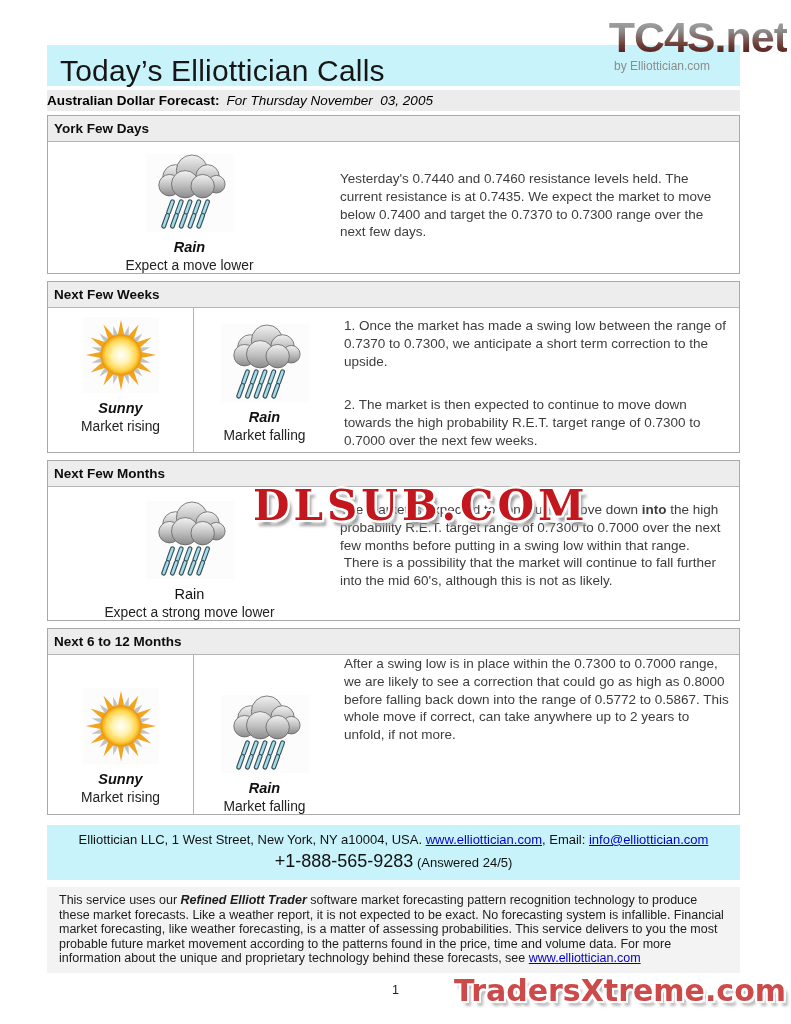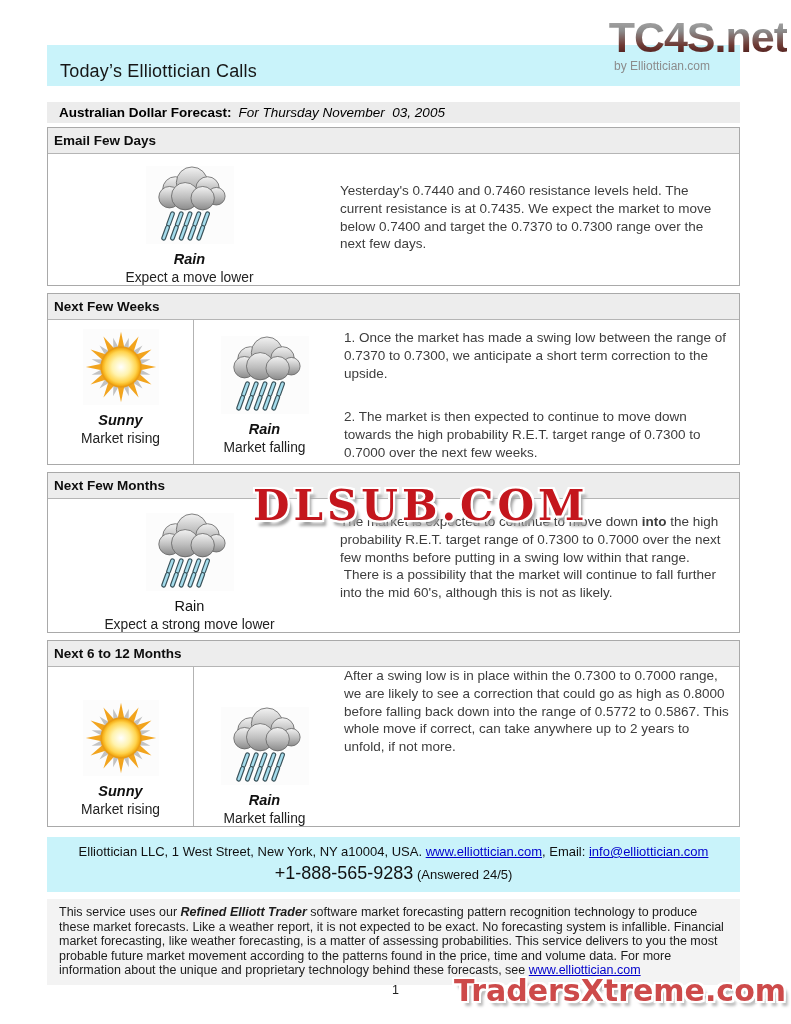--- a/index.html
+++ b/index.html
@@ -9,25 +9,25 @@
 
   
   .tc4s{position:absolute;top:16px;right:4px;z-index:6;
         font-weight:bold;font-size:43px;letter-spacing:-1px;line-height:1;
         background:linear-gradient(180deg,#a8a8a8 8%,#8c8c8c 35%,#6e3a34 68%,#401010 100%);
         -webkit-background-clip:text;background-clip:text;color:transparent;}
 
   .content{position:absolute;left:47px;top:45px;width:693px;}
 
   .title-bar{height:41px;background:#c9f3fa;display:flex;align-items:center;}
-  .title-bar h1{margin:11px 0 0 13px;font-size:18px;font-weight:normal;color:#161616;flex:1;
+  .title-bar h1{margin:11px 0 0 13px;font-size:30px;font-weight:normal;color:#161616;flex:1;
                 letter-spacing:.2px;}
   .byline{font-size:12px;color:#8c8c8c;margin-right:30px;}
 
-  .sub-bar{margin-top:16px;background:#ececec;padding:3px 0 3px 12px;font-size:13.5px;color:#000;}
+  .sub-bar{margin-top:4px;background:#ececec;padding:3px 0 3px 0;font-size:13.5px;color:#000;}
   .sub-bar b{font-weight:bold;}
   .sub-bar i{margin-left:7px;font-style:italic;}
 
   .sec{margin-top:4px;border:1px solid #a9a9a9;background:#fff;}
   .sec + .sec{margin-top:7px;}
   .sec-head{background:#ededed;border-bottom:1px solid #b5b5b5;
             font-size:13.5px;font-weight:bold;color:#0d0d0d;padding:5px 6px;}
   .sec-body{display:flex;align-items:flex-start;}
   .sec1 .sec-body{min-height:128px;}
   .sec2 .sec-body{min-height:144px;}
@@ -98,21 +98,21 @@
       <h1>Today’s Elliottician Calls</h1>
       <span class="byline">by Elliottician.com</span>
     </div>
 
     <div class="sub-bar">
       <b>Australian Dollar Forecast:</b><i>For Thursday November &nbsp;03, 2005</i>
     </div>
 
     <div id="sections-container">
         <section class="sec sec1">
-          <div class="sec-head">Email Few Days</div>
+          <div class="sec-head">York Few Days</div>
           <div class="sec-body">
             <div class="icon-col wide"><div class="icon-img"><svg width="88" height="78" viewBox="0 0 90 80">
                   <defs>
                     <linearGradient id="cg" x1="0" y1="0" x2="0" y2="1">
                       <stop offset="0%" stop-color="#f2f2f2"></stop>
                       <stop offset="55%" stop-color="#bdbdbd"></stop>
                       <stop offset="100%" stop-color="#8b8b8b"></stop>
                     </linearGradient>
                   </defs>
                   <circle cx="30" cy="24" r="13" fill="url(#cg)" stroke="#5f5f5f" stroke-width="0.8"></circle>

